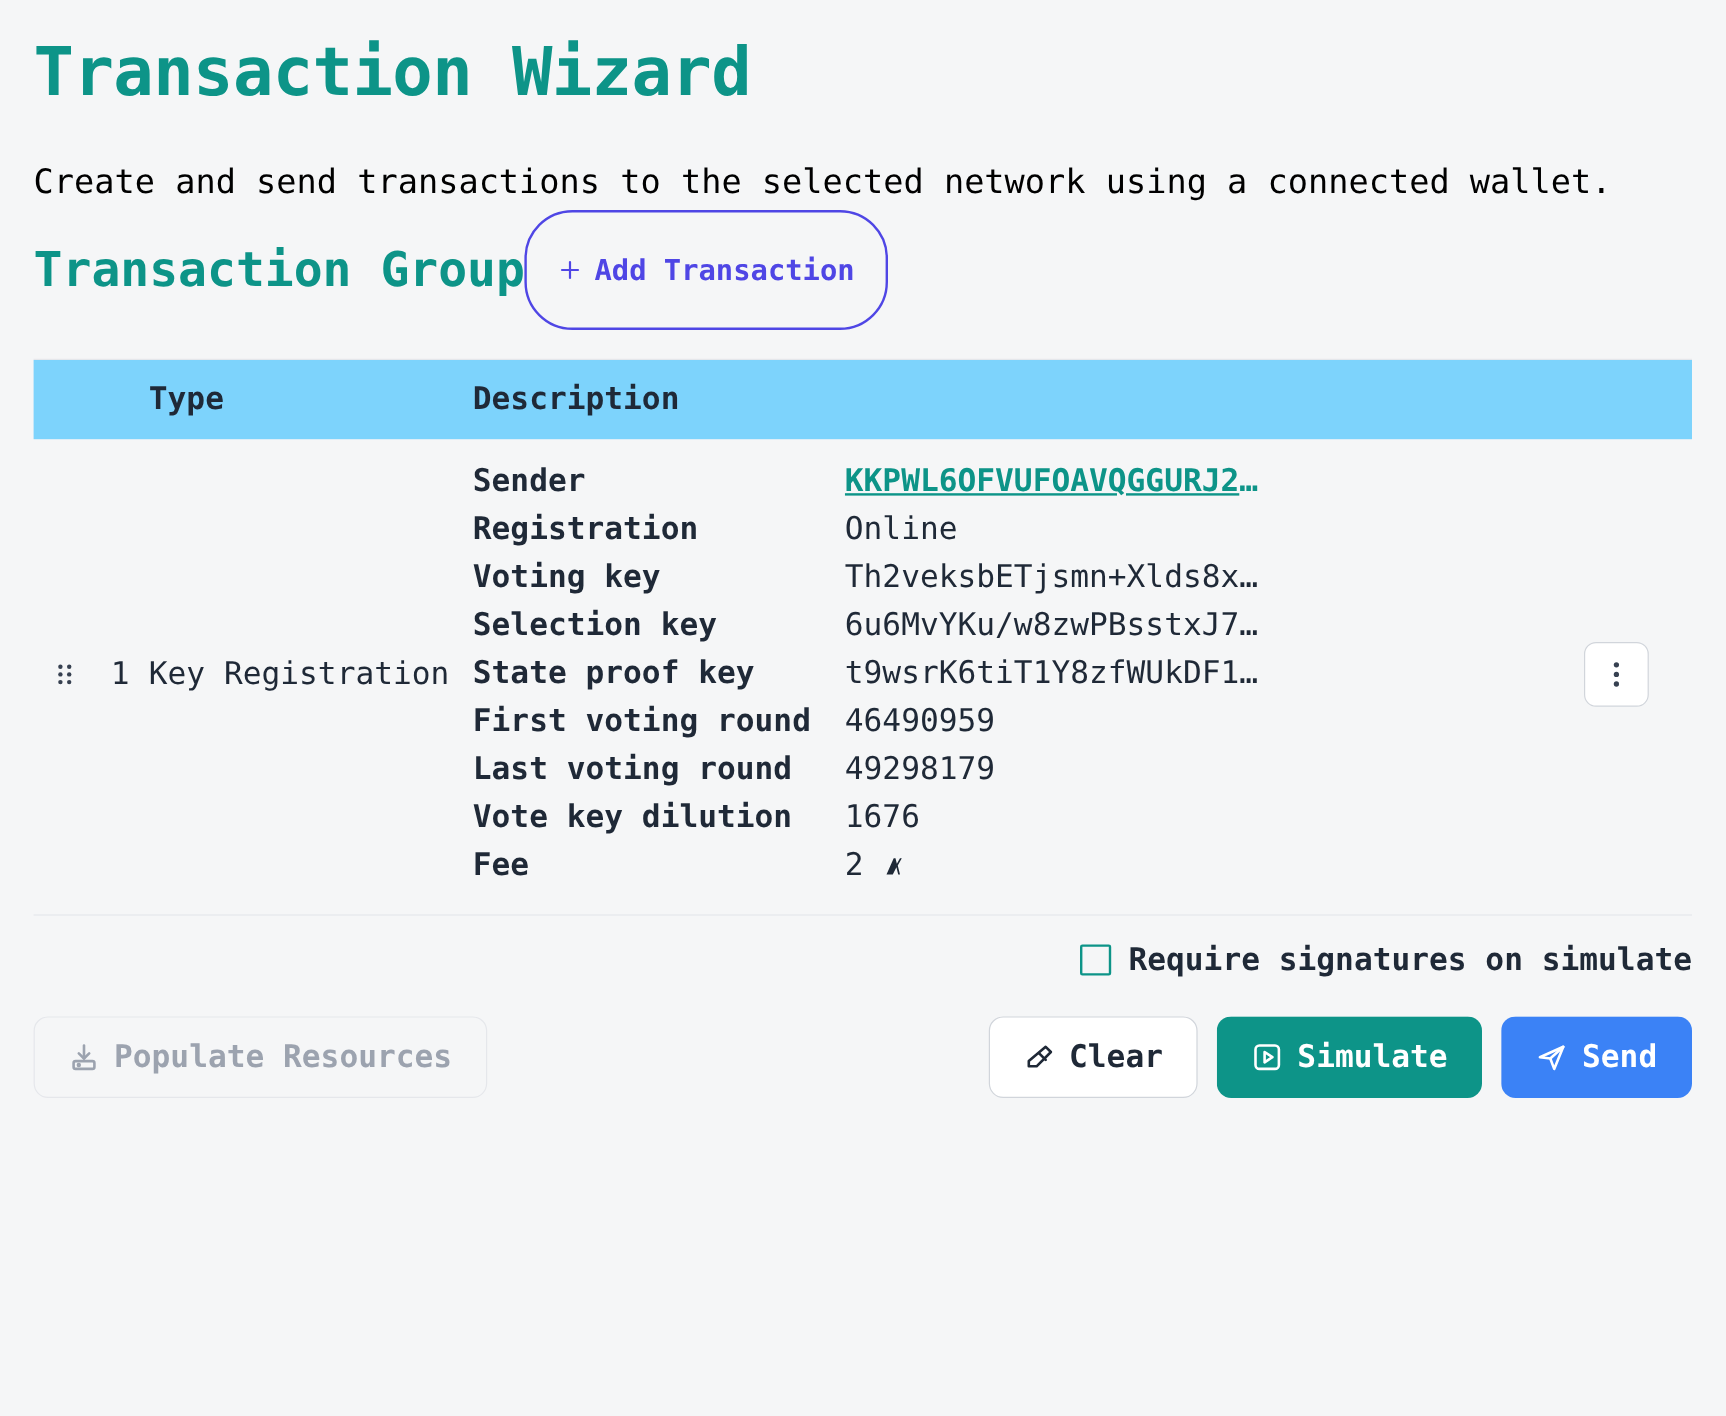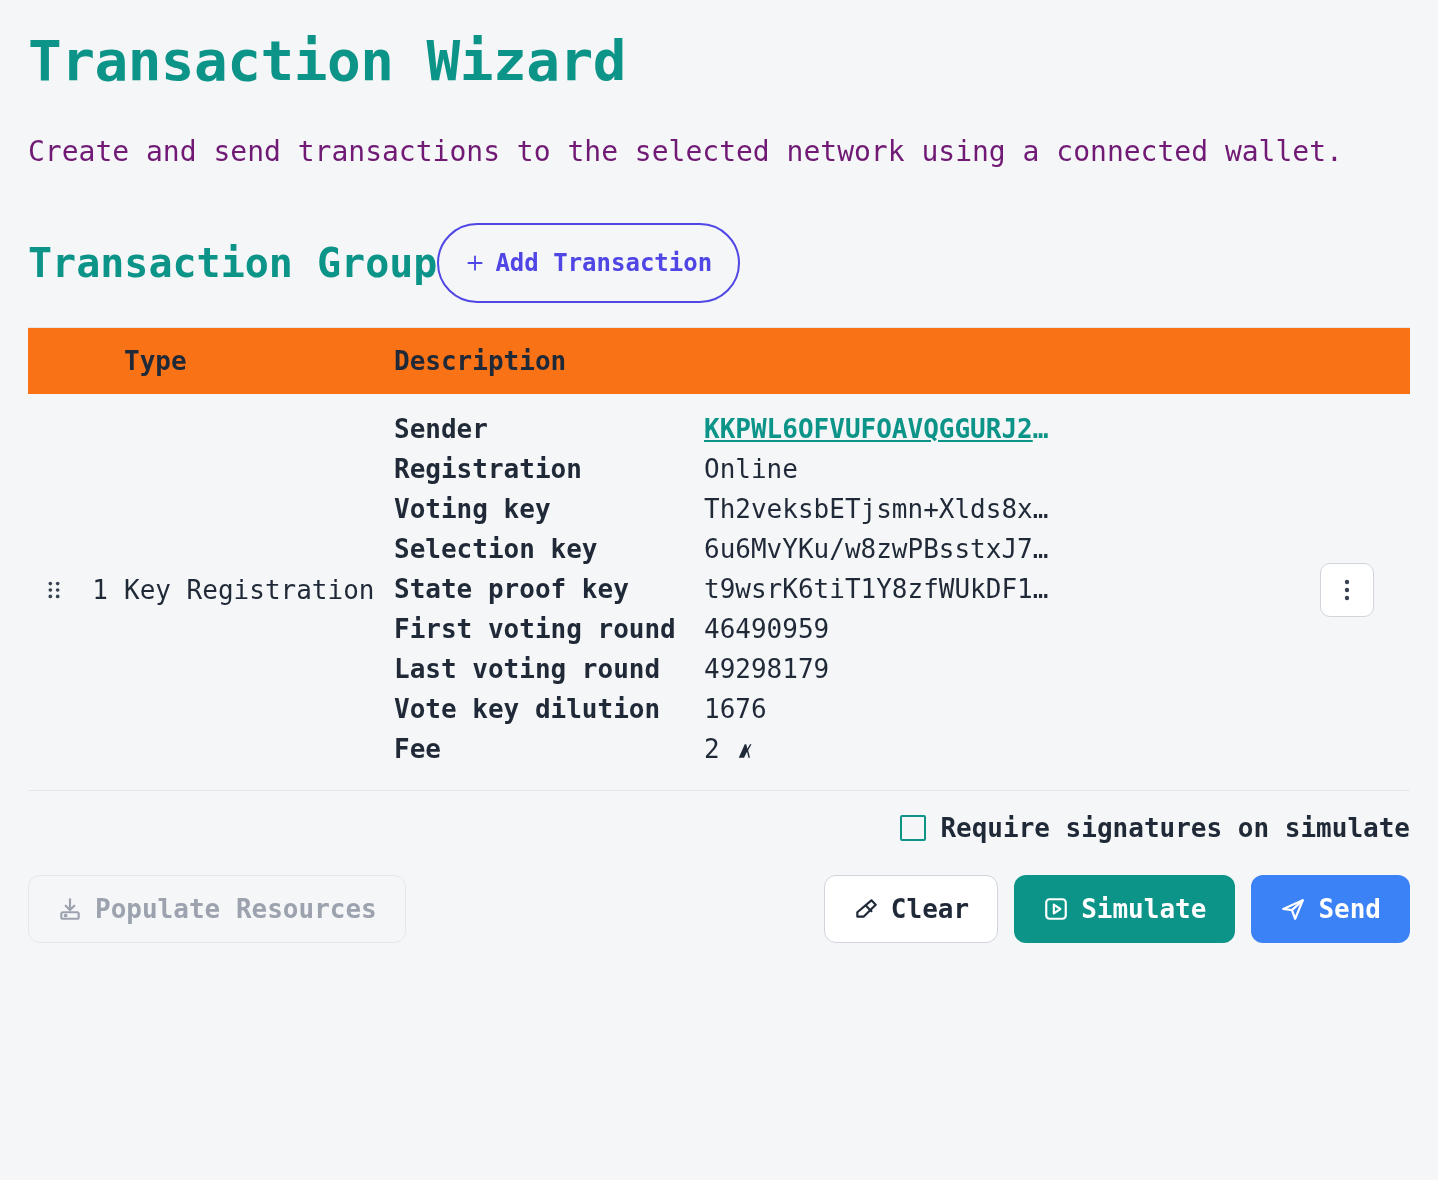--- a/index.html
+++ b/index.html
@@ -11,24 +11,23 @@
     font-size: 24px;
   }
   .page-title {
     color: #0d9488;
     font-size: 56px;
     font-weight: 700;
     margin-bottom: 36px;
     letter-spacing: -0.5px;
   }
   .page-subtitle {
-    color: #701a75;
+    color: #000000;
     font-size: 28px;
     line-height: 1.65;
-    margin-bottom: 48px;
   }
   .section-header {
     display: flex;
     align-items: center;
     margin-bottom: 24px;
   }
   .section-title {
     color: #0d9488;
     font-size: 40px;
     font-weight: 700;
@@ -36,31 +35,31 @@
   .add-btn {
     display: inline-flex;
     align-items: center;
     gap: 10px;
     border: 2px solid #4f46e5;
     background: transparent;
     color: #4f46e5;
     font-family: inherit;
     font-size: 24px;
     font-weight: 600;
-    padding: 24px 26px;
+    padding: 34px 26px;
     border-radius: 40px;
     cursor: pointer;
   }
   .add-btn .plus-icon { width: 20px; height: 20px; }
   .add-btn .plus-icon line { stroke: #4f46e5; stroke-width: 2.2; stroke-linecap: round; }
 
   .table { width: 100%; border-top: 1px solid #e5e7eb; border-bottom: 1px solid #e5e7eb; }
   .table-head {
     display: flex;
-    background: #f97316;
+    background: #7dd3fc;
     padding: 18px 0;
   }
   .col-handle { width: 52px; flex-shrink: 0; }
   .col-idx { width: 44px; flex-shrink: 0; text-align: right; padding-right: 16px; }
   .col-type { width: 270px; flex-shrink: 0; }
   .col-desc { flex: 1; }
   .col-actions { width: 90px; flex-shrink: 0; }
   .th {
     font-weight: 700;
     font-size: 26px;

